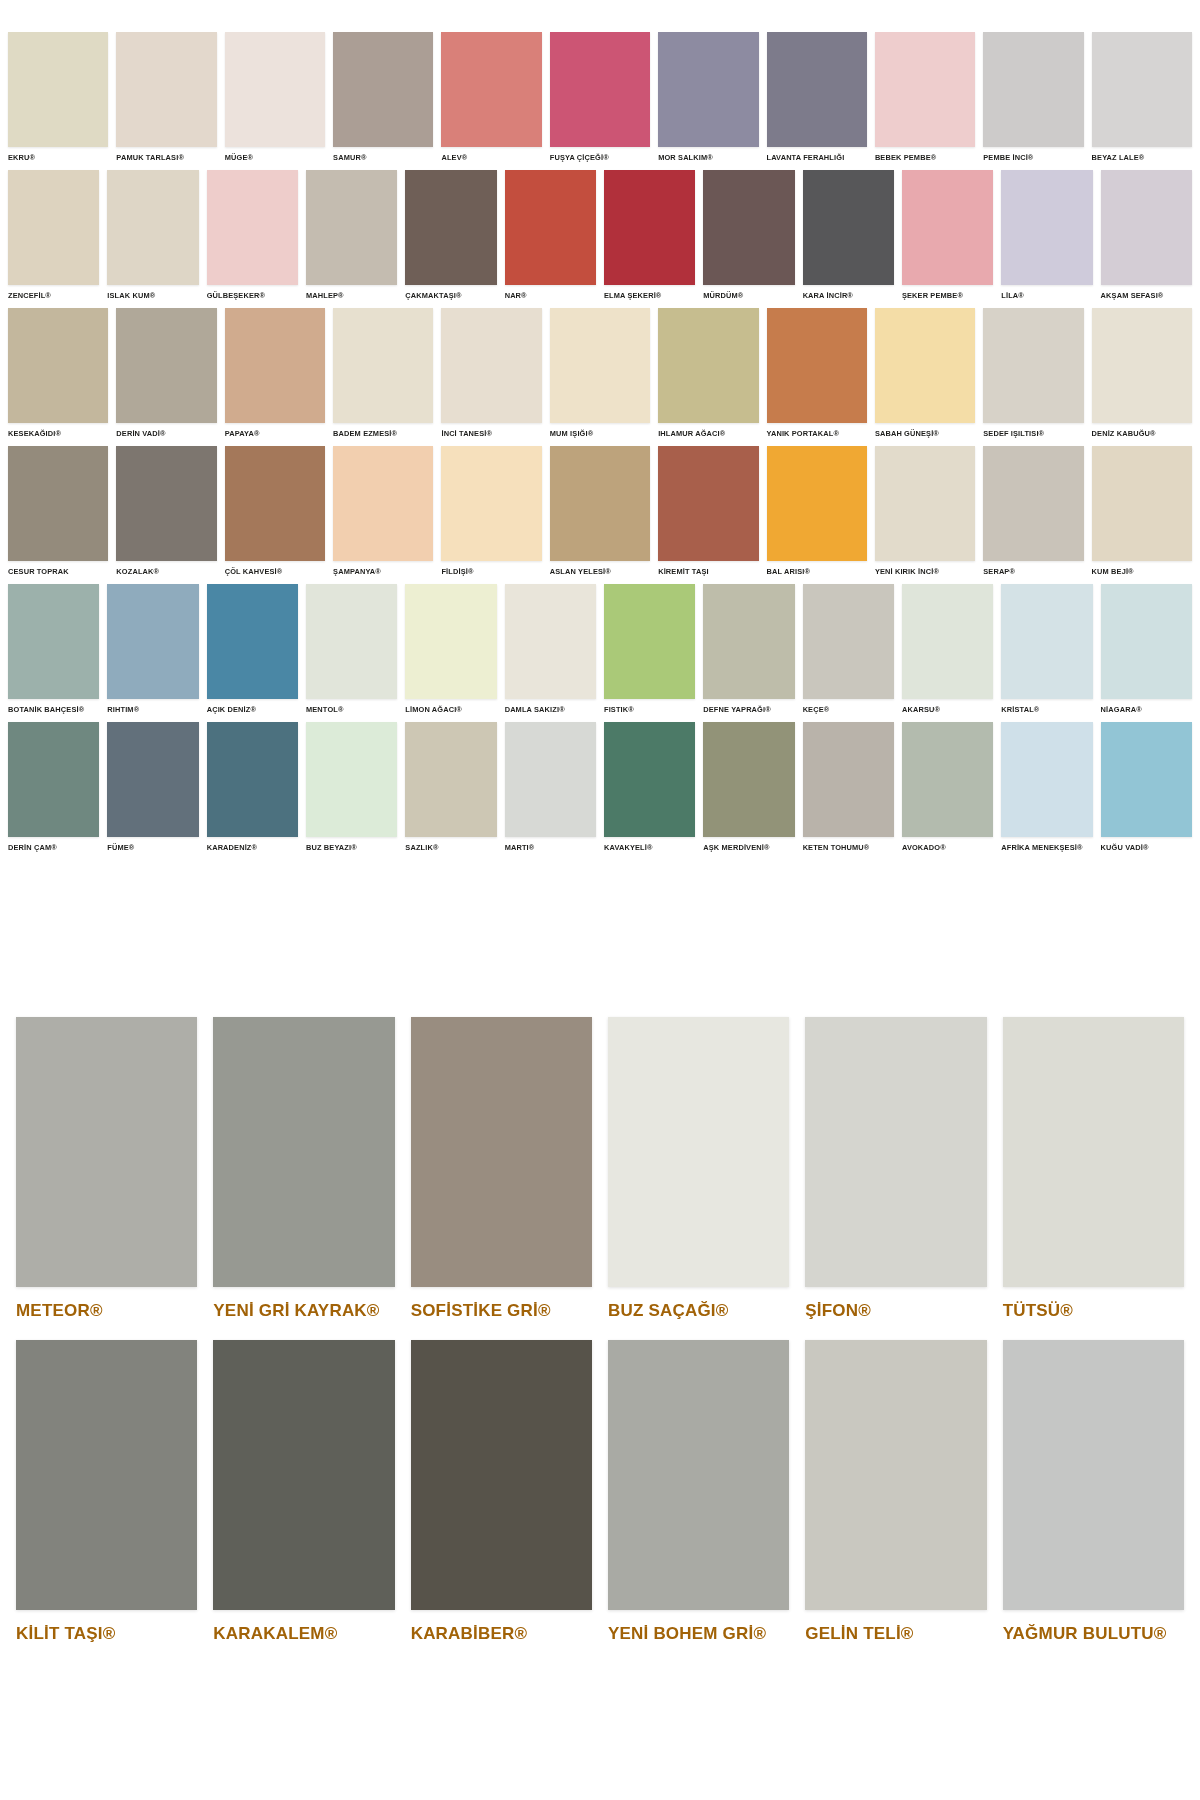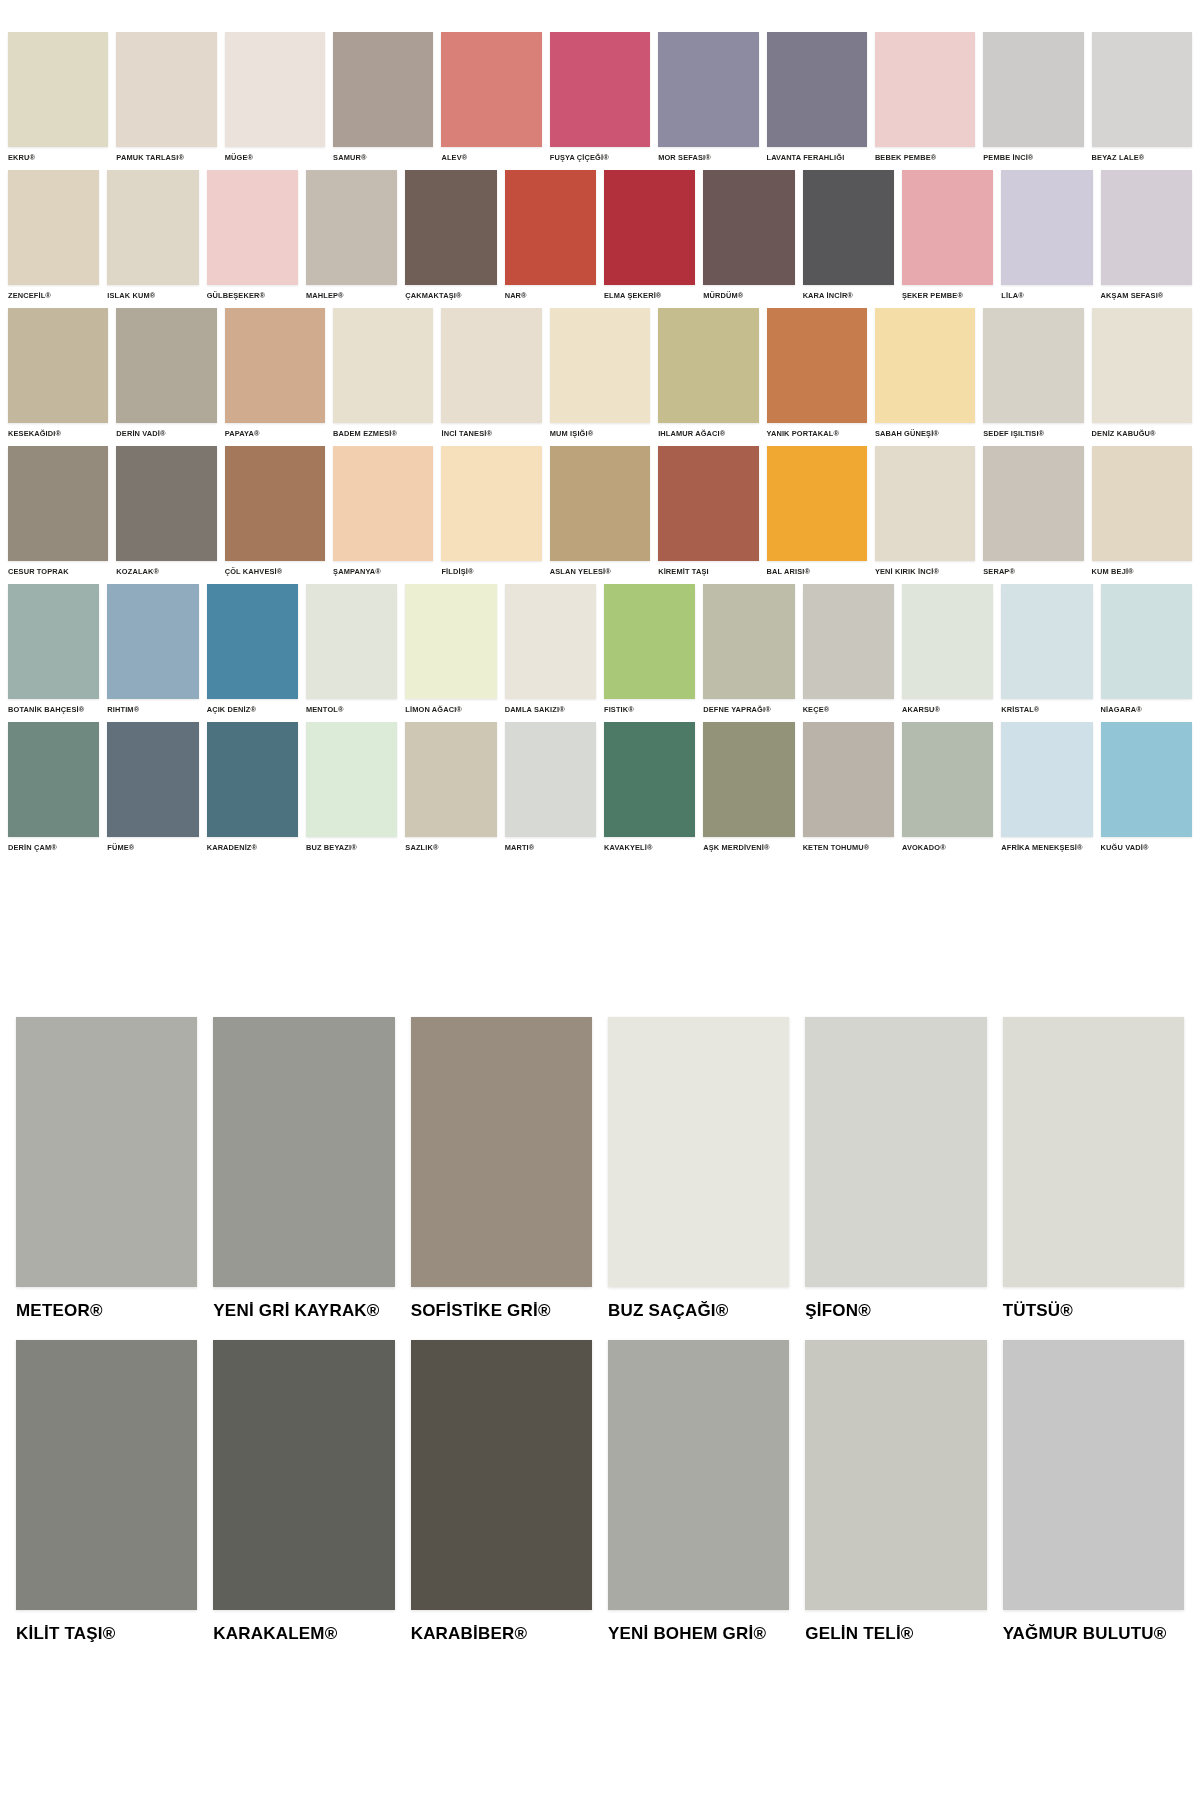--- a/index.html
+++ b/index.html
@@ -76,21 +76,21 @@
     min-width: 0;
   }
   .large-chip {
     width: 100%;
     height: 270px;
     box-shadow: 0 1px 3px rgba(0,0,0,0.12);
   }
   .large-label {
     font-size: 17px;
     letter-spacing: 0.2px;
-    color: #000000;
+    color: #a16207;
     font-weight: 700;
     margin-top: 14px;
     white-space: nowrap;
     line-height: 20px;
   }
 </style>
 </head>
 <body>
 
 <div class="page">
@@ -116,21 +116,21 @@
         <div class="small-cell">
           <div class="small-chip" style="background: rgb(217, 128, 121);"></div>
           <div class="small-label">ALEV®</div>
         </div>
         <div class="small-cell">
           <div class="small-chip" style="background: rgb(204, 85, 116);"></div>
           <div class="small-label">FUŞYA ÇİÇEĞİ®</div>
         </div>
         <div class="small-cell">
           <div class="small-chip" style="background: rgb(141, 139, 161);"></div>
-          <div class="small-label">MOR SEFASI®</div>
+          <div class="small-label">MOR SALKIM®</div>
         </div>
         <div class="small-cell">
           <div class="small-chip" style="background: rgb(125, 123, 139);"></div>
           <div class="small-label">LAVANTA FERAHLIĞI</div>
         </div>
         <div class="small-cell">
           <div class="small-chip" style="background: rgb(238, 205, 205);"></div>
           <div class="small-label">BEBEK PEMBE®</div>
         </div>
         <div class="small-cell">

